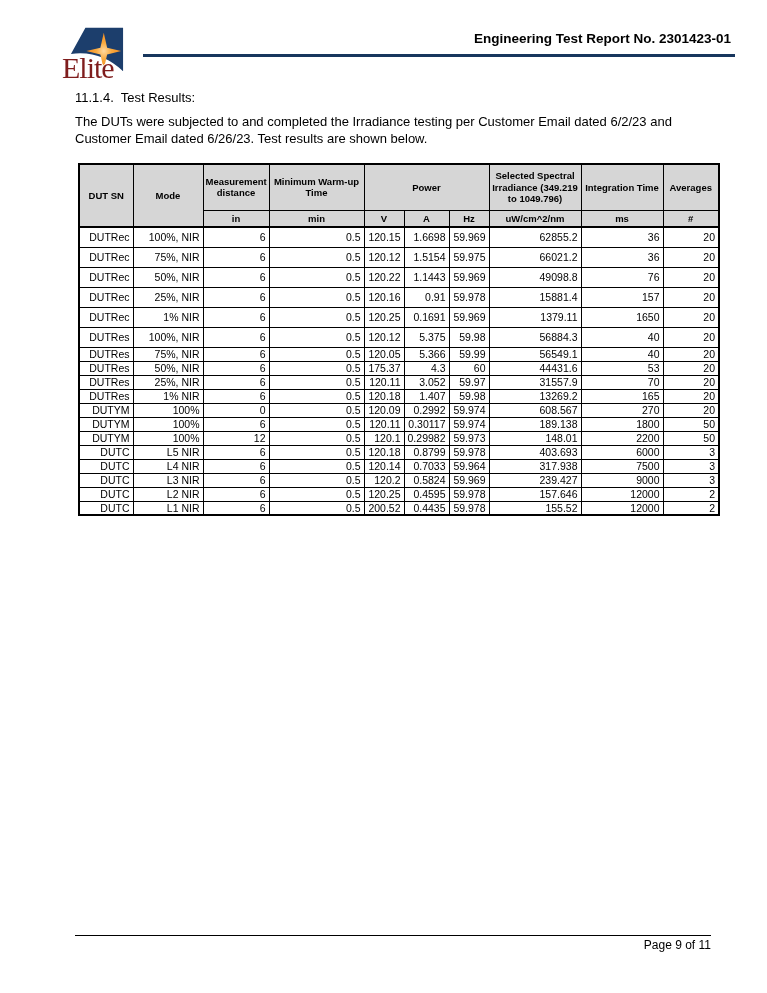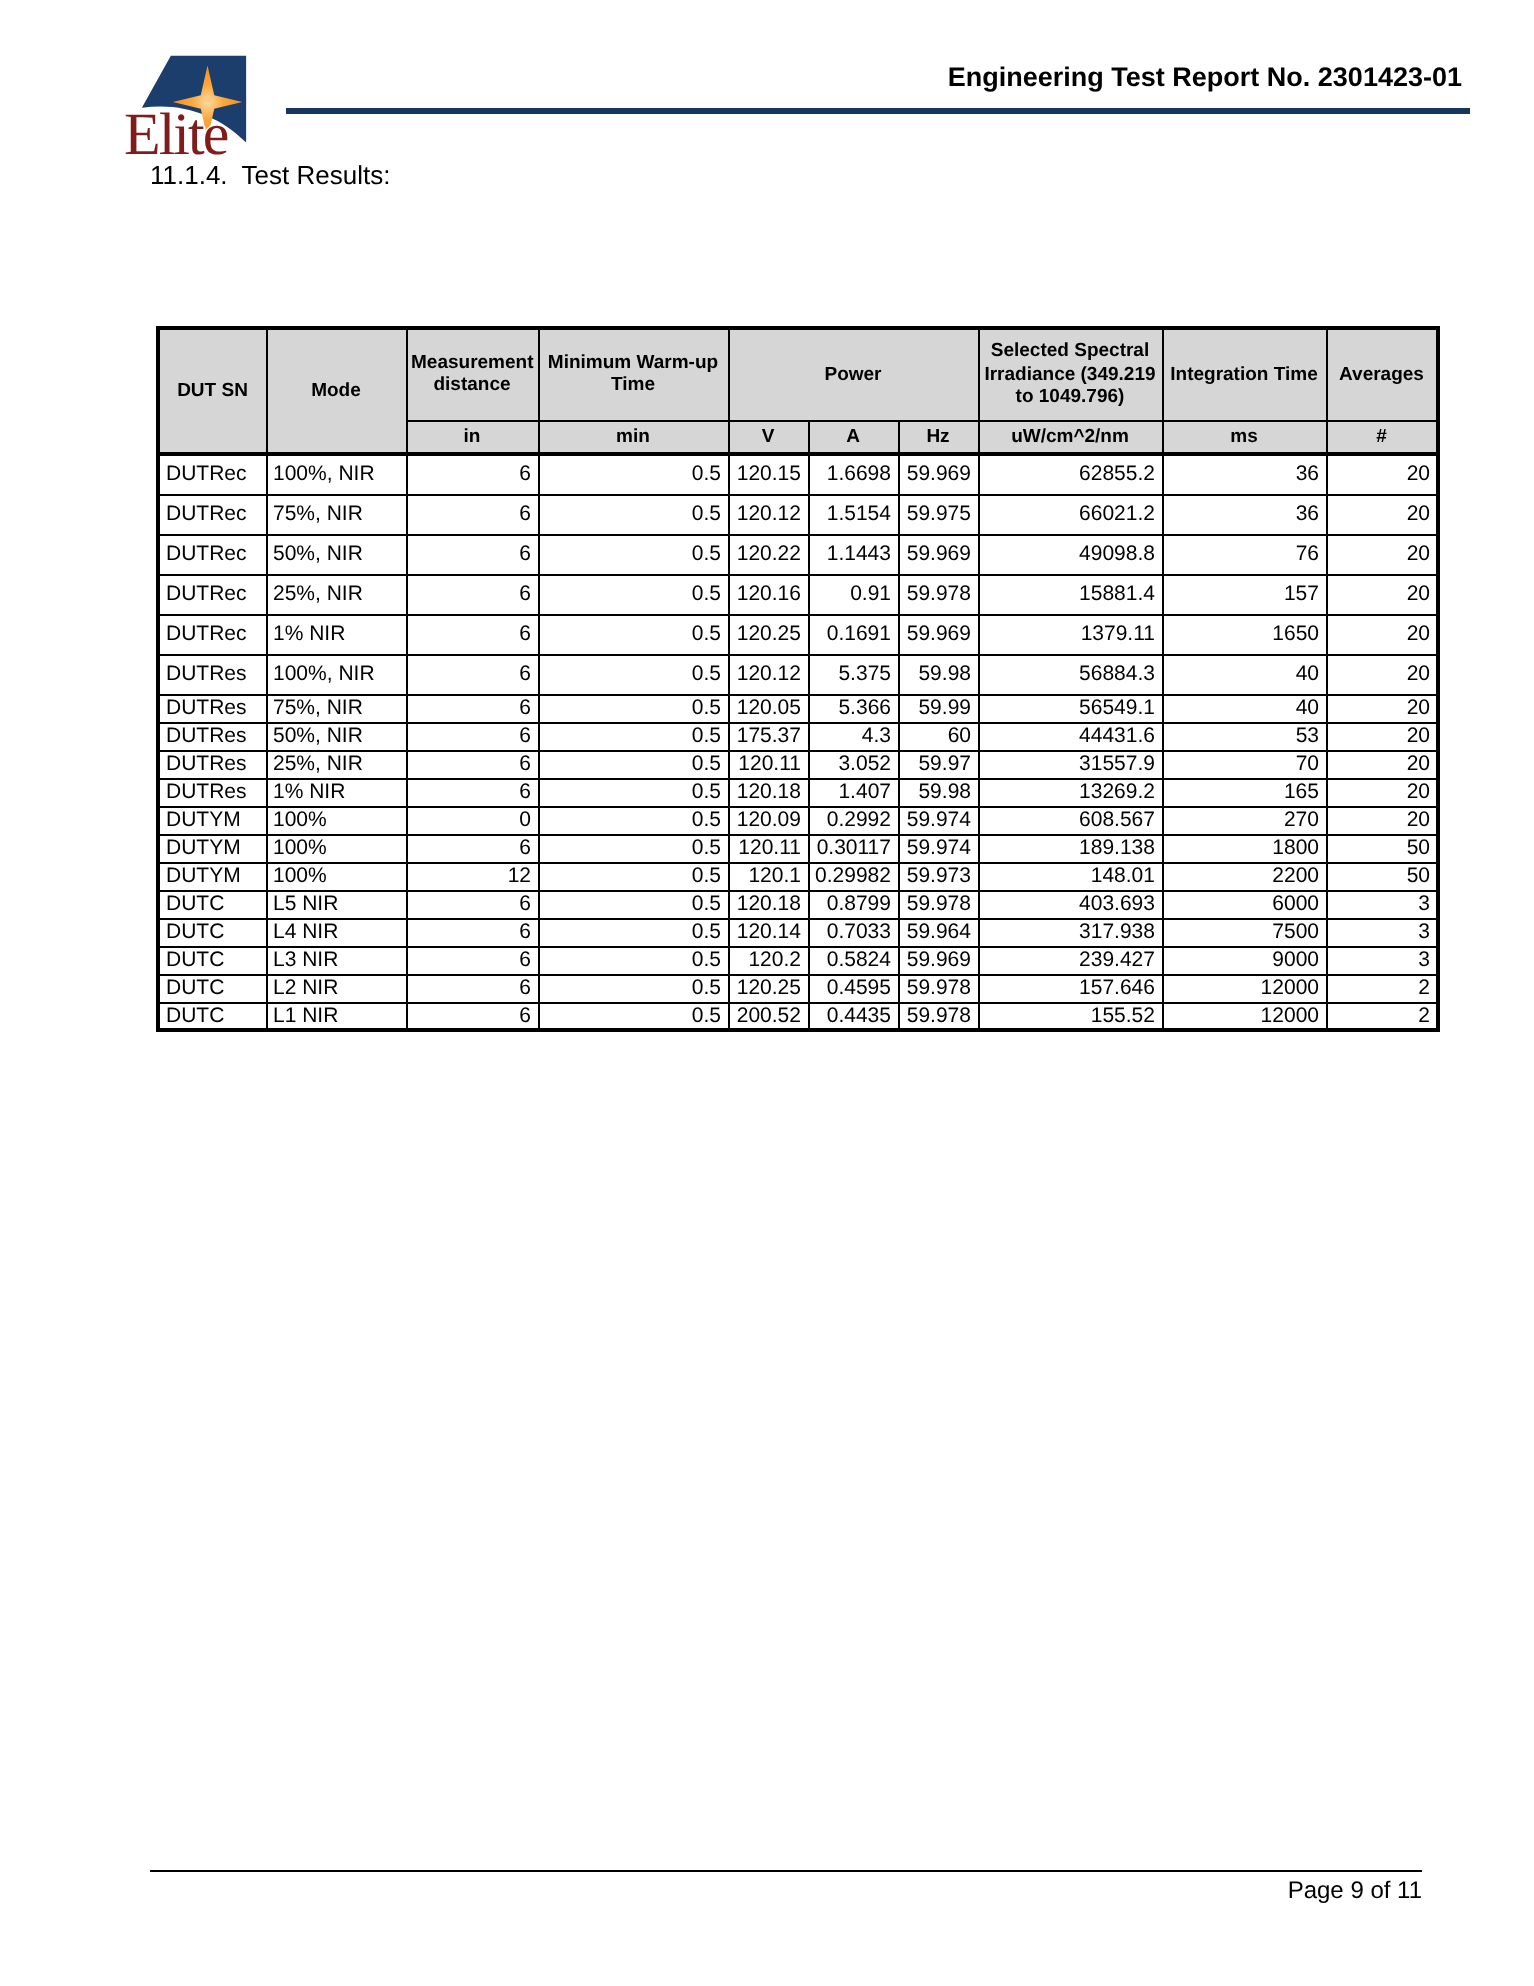--- a/index.html
+++ b/index.html
@@ -58,21 +58,21 @@
     right: 32px;
     top: 54px;
     height: 3px;
     background: #17365d;
   }
 
   
   .section-heading {
     position: absolute;
     left: 75px;
-    top: 80px;
+    top: 90px;
     font-size: 13px;
     white-space: pre-wrap;
   }
   .intro {
     position: absolute;
     left: 75px;
     top: 114px;
     width: 648px;
     font-size: 13px;
     line-height: 1.28;
@@ -105,21 +105,21 @@
   tr.header-main { height: 46px; }
   tr.units { height: 17px; }
   table.results td {
     font-size: 10.5px;
     padding: 0 3px;
     vertical-align: middle;
     white-space: nowrap;
   }
   tr.tall td { height: 20px; }
   tr.short td { height: 14px; line-height: 12px; }
-  td.left { text-align: left; }
+  td.left { text-align: right; }
   td.right { text-align: right; }
 
   
   .footer-rule {
     position: absolute;
     left: 75px;
     top: 935px;
     width: 636px;
     height: 1px;
     background: #000;
@@ -149,20 +149,21 @@
       <path d="M17,1 H56 V46 C42,32 23,25 2,28 Z" fill="#1c3e6c"></path>
       <path d="M36,6 L39.5,21.5 L54,25 L39.5,28.5 L36,44 L32.5,28.5 L18,25 L32.5,21.5 Z" fill="url(#starGlow)"></path>
     </svg>
     <div class="logo-text">Elite</div>
   </div>
 
   <div class="report-title">Engineering Test Report No. 2301423-01</div>
   <div class="header-rule"></div>
 
   <div class="section-heading">11.1.4.  Test Results:</div>
+  <p class="intro">The DUTs were subjected to and completed the Irradiance testing per Customer Email dated 6/2/23 and Customer Email dated 6/26/23. Test results are shown below.</p>
 
   <table class="results">
     <colgroup>
       <col style="width:54px">
         <col style="width:70px">
         <col style="width:66px">
         <col style="width:95px">
       <col style="width:40px">
         <col style="width:45px">
         <col style="width:40px">

